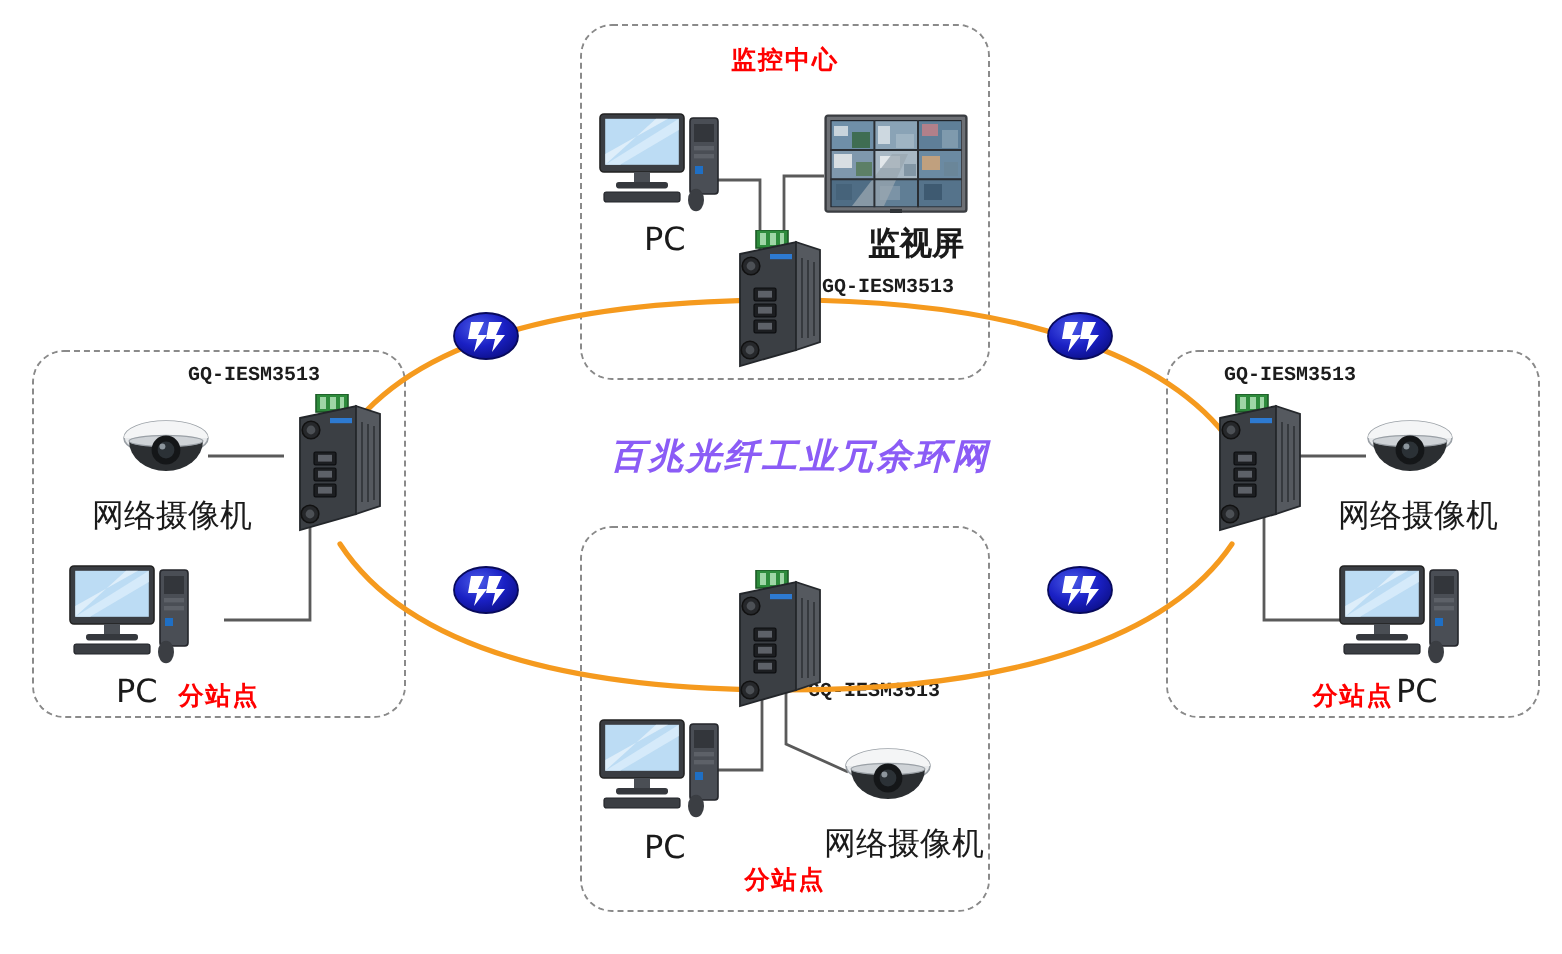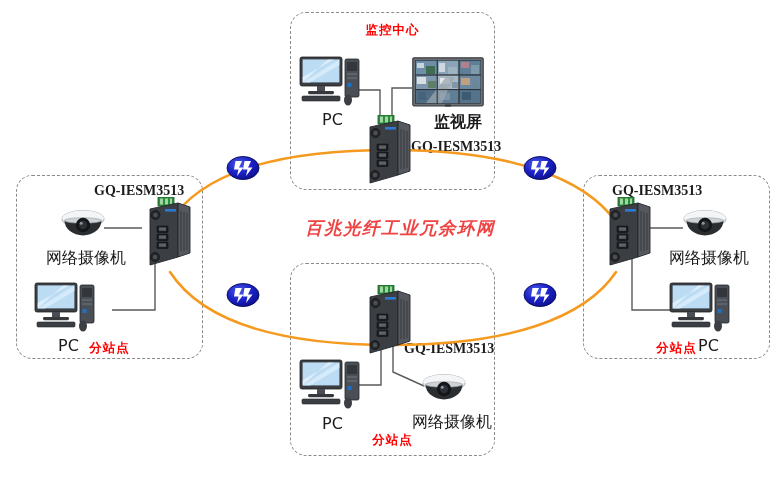--- a/index.html
+++ b/index.html
@@ -45,22 +45,22 @@
     width: 781px; height: 477px;
   }
   #ring-layer { z-index: 2; }
   #link-layer { z-index: 3; }
   #bolt-layer { z-index: 6; }
 
   
   .dev { position: absolute; }
   .dev-label {
     position: absolute;
-    font-family: Liberation Serif, serif;
-    font-size: 14px;
+    font-family: Liberation Mono, monospace;
+    font-size: 10px;
     font-weight: bold;
     color: #1c1c1c;
     white-space: nowrap;
   }
   .dev-label.cn {
     font-family: "DejaVu Sans", "Liberation Sans", sans-serif;
     font-size: 16px;
     font-weight: normal;
     color: #1a1a1a;
   }
@@ -68,21 +68,21 @@
   
   .switch { position: absolute; z-index: 5; }
 
   
   #center-caption {
     position: absolute;
     font-family: "DejaVu Serif", "Liberation Serif", serif;
     font-style: italic;
     font-weight: bold;
     font-size: 17.5px;
-    color: #ef4444;
+    color: #8b5cf6;
     letter-spacing: 1.5px;
     white-space: nowrap;
     z-index: 4;
   }
 </style>
 </head>
 <body>
 
 <div id="canvas">
 

